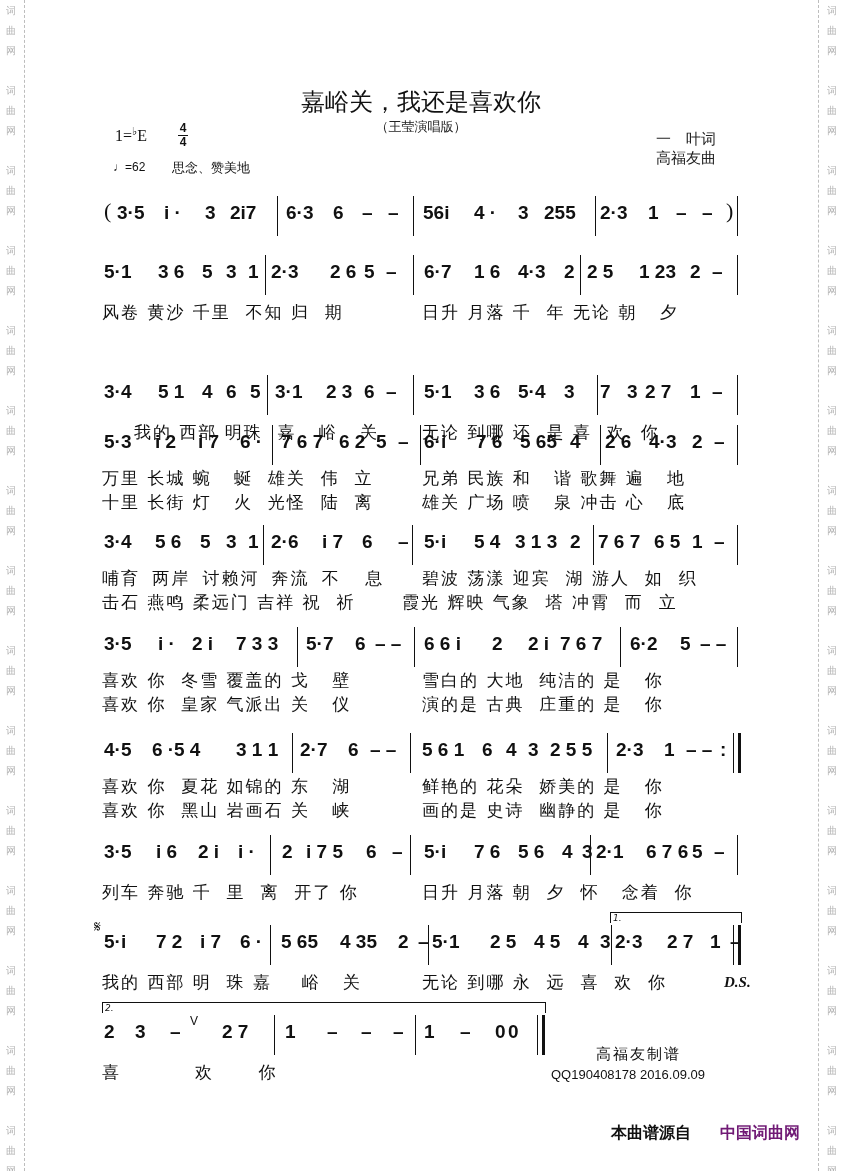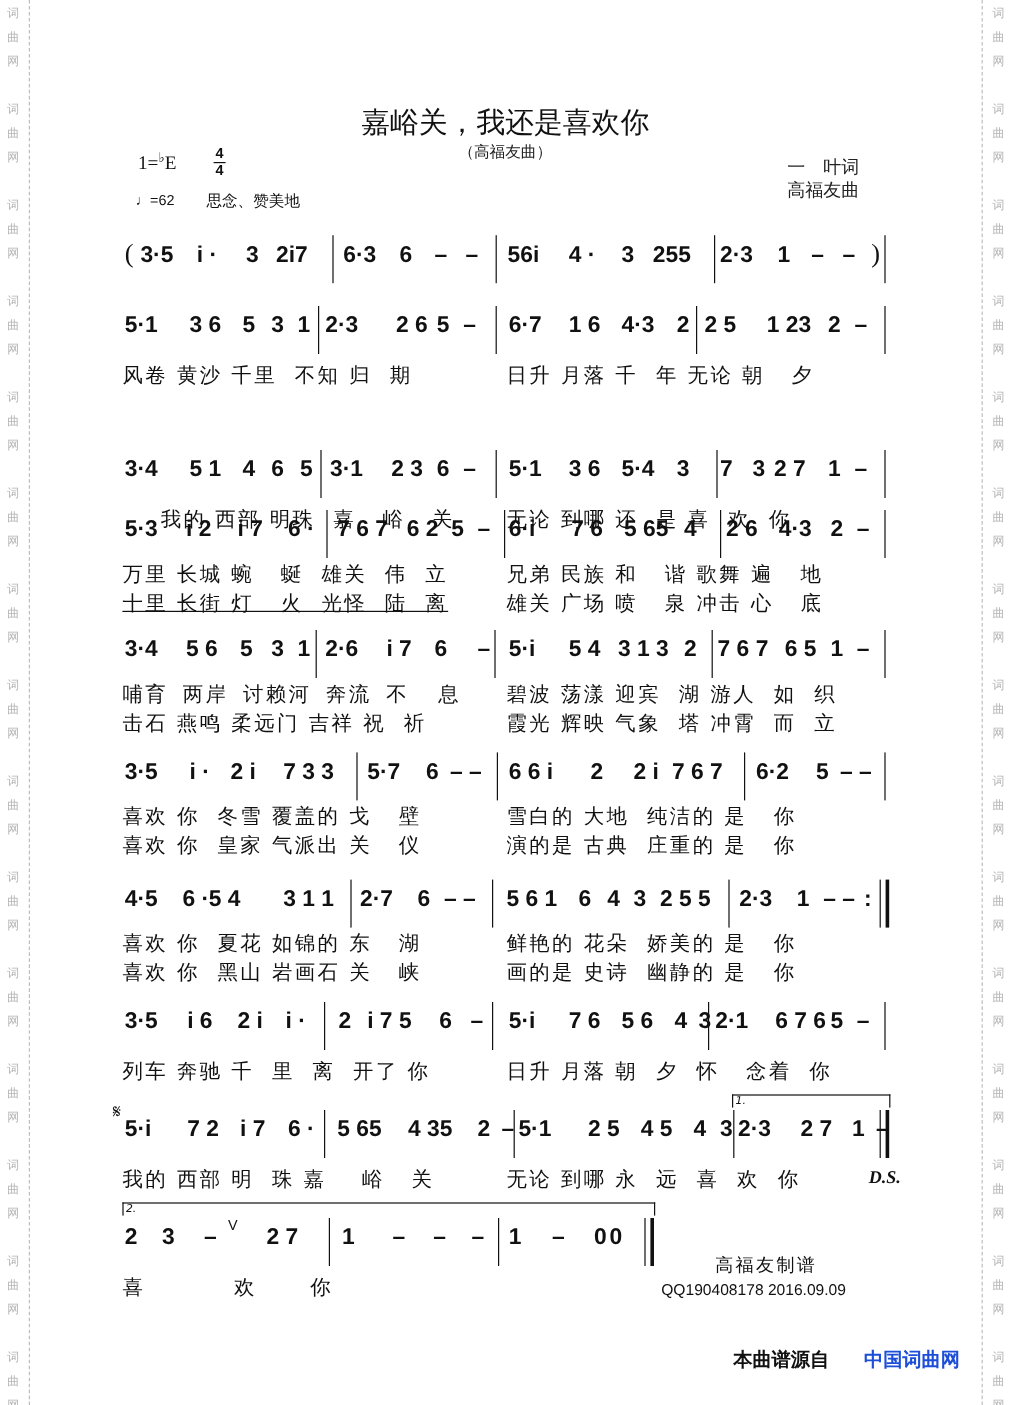--- a/index.html
+++ b/index.html
@@ -38,21 +38,21 @@
           font-family: "Liberation Serif", serif; }
     .segno { position: absolute; left: 94px; top: 917px; font-size: 16px; font-family: "DejaVu Serif", serif; }
     .volta { position: absolute; border-top: 1px solid #111; border-left: 1px solid #111; height: 10px; font-size: 9px;
              font-style: italic; padding-left: 2px; }
     .volta.r { border-right: 1px solid #111; }
     .arranger { position: absolute; left: 596px; top: 1045px; font-size: 15px; font-family: "DejaVu Serif", serif; letter-spacing: 2px; text-align: right; }
     .qq { position: absolute; left: 551px; top: 1067px; font-size: 13px; 
           font-family: "Liberation Sans", sans-serif; }
     .source { position: absolute; left: 611px; top: 1123px; font-size: 16px; font-weight: bold;
               font-family: "DejaVu Sans", sans-serif; }
-    .source-site { position: absolute; left: 720px; top: 1123px; font-size: 16px; font-weight: bold; color: #1d4ed8;
+    .source-site { position: absolute; left: 720px; top: 1123px; font-size: 16px; font-weight: bold; color: #701a75;
                    font-family: "DejaVu Sans", sans-serif; }
     .breath { position: absolute; font-size: 12px; font-family: "Liberation Sans", sans-serif; }
     .paren { position: absolute; font-size: 22px; font-family: "Liberation Serif", serif; }
   </style>
 </head>
 <body>
 
 <div class="wm-col left" id="wmL">
     <span class="wm-char" style="top: 4px;">词</span>
     <span class="wm-char" style="top: 24px;">曲</span>
@@ -142,21 +142,21 @@
     <span class="wm-char" style="top: 1004px;">网</span>
     <span class="wm-char" style="top: 1044px;">词</span>
     <span class="wm-char" style="top: 1064px;">曲</span>
     <span class="wm-char" style="top: 1084px;">网</span>
     <span class="wm-char" style="top: 1124px;">词</span>
     <span class="wm-char" style="top: 1144px;">曲</span>
     <span class="wm-char" style="top: 1164px;">网</span>
   </div>
 
 <div class="title">嘉峪关，我还是喜欢你</div>
-<div class="subtitle">（高福友曲）</div>
+<div class="subtitle">（王莹演唱版）</div>
 <div class="key"><span>1=</span><span class="flat">♭</span><span>E</span></div>
 <div class="timesig">
   <div>4</div>
   <div class="line"></div>
   <div>4</div>
 </div>
 <div class="tempo">♩=62</div>
 <div class="mood">思念、赞美地</div>
 <div class="credits">
   <div>一　叶词</div>
@@ -255,21 +255,21 @@
       <span class="note" style="left: 605px;">2 6</span>
       <span class="note" style="left: 649px;">4·3</span>
       <span class="note" style="left: 692px;">2</span>
       <span class="note" style="left: 714px;">–</span>
       <div class="bar" style="left: 272px;"></div>
       <div class="bar" style="left: 420px;"></div>
       <div class="bar" style="left: 600px;"></div>
       <div class="bar" style="left: 737px;"></div>
       <div class="lyric" style="left: 102px; top: 42px;">万里 长城 蜿   蜒  雄关  伟  立</div>
       <div class="lyric" style="left: 422px; top: 42px;">兄弟 民族 和   谐 歌舞 遍   地</div>
-      <div class="lyric" style="left: 102px; top: 66px; text-decoration: underline;">十里 长街 灯   火  光怪  陆  离</div>
+      <div class="lyric" style="left: 102px; top: 66px;">十里 长街 灯   火  光怪  陆  离</div>
       <div class="lyric" style="left: 422px; top: 66px;">雄关 广场 喷   泉 冲击 心   底</div>
     </div>
     <div class="row" style="top: 525px;">
       <span class="note" style="left: 104px;">3·4</span>
       <span class="note" style="left: 155px;">5 6</span>
       <span class="note" style="left: 200px;">5</span>
       <span class="note" style="left: 226px;">3</span>
       <span class="note" style="left: 248px;">1</span>
       <span class="note" style="left: 271px;">2·6</span>
       <span class="note" style="left: 322px;">i 7</span>
@@ -283,21 +283,21 @@
       <span class="note" style="left: 654px;">6 5</span>
       <span class="note" style="left: 692px;">1</span>
       <span class="note" style="left: 714px;">–</span>
       <div class="bar" style="left: 263px;"></div>
       <div class="bar" style="left: 412px;"></div>
       <div class="bar" style="left: 593px;"></div>
       <div class="bar" style="left: 737px;"></div>
       <div class="lyric" style="left: 102px; top: 42px; font-family: Liberation Mono, monospace;">哺育 两岸 讨赖河 奔流 不  息</div>
       <div class="lyric" style="left: 422px; top: 42px;">碧波 荡漾 迎宾  湖 游人  如  织</div>
       <div class="lyric" style="left: 102px; top: 66px;">击石 燕鸣 柔远门 吉祥 祝  祈</div>
-      <div class="lyric" style="left: 422px; top: 66px;">霞光 辉映 气象  塔 冲霄  而  立</div>
+      <div class="lyric" style="left: 402px; top: 66px;">霞光 辉映 气象  塔 冲霄  而  立</div>
     </div>
     <div class="row" style="top: 627px;">
       <span class="note" style="left: 104px;">3·5</span>
       <span class="note" style="left: 158px;">i ·</span>
       <span class="note" style="left: 192px;">2 i</span>
       <span class="note" style="left: 236px;">7 3 3</span>
       <span class="note" style="left: 306px;">5·7</span>
       <span class="note" style="left: 355px;">6</span>
       <span class="note" style="left: 375px;">– –</span>
       <span class="note" style="left: 424px;">6 6 i</span>

